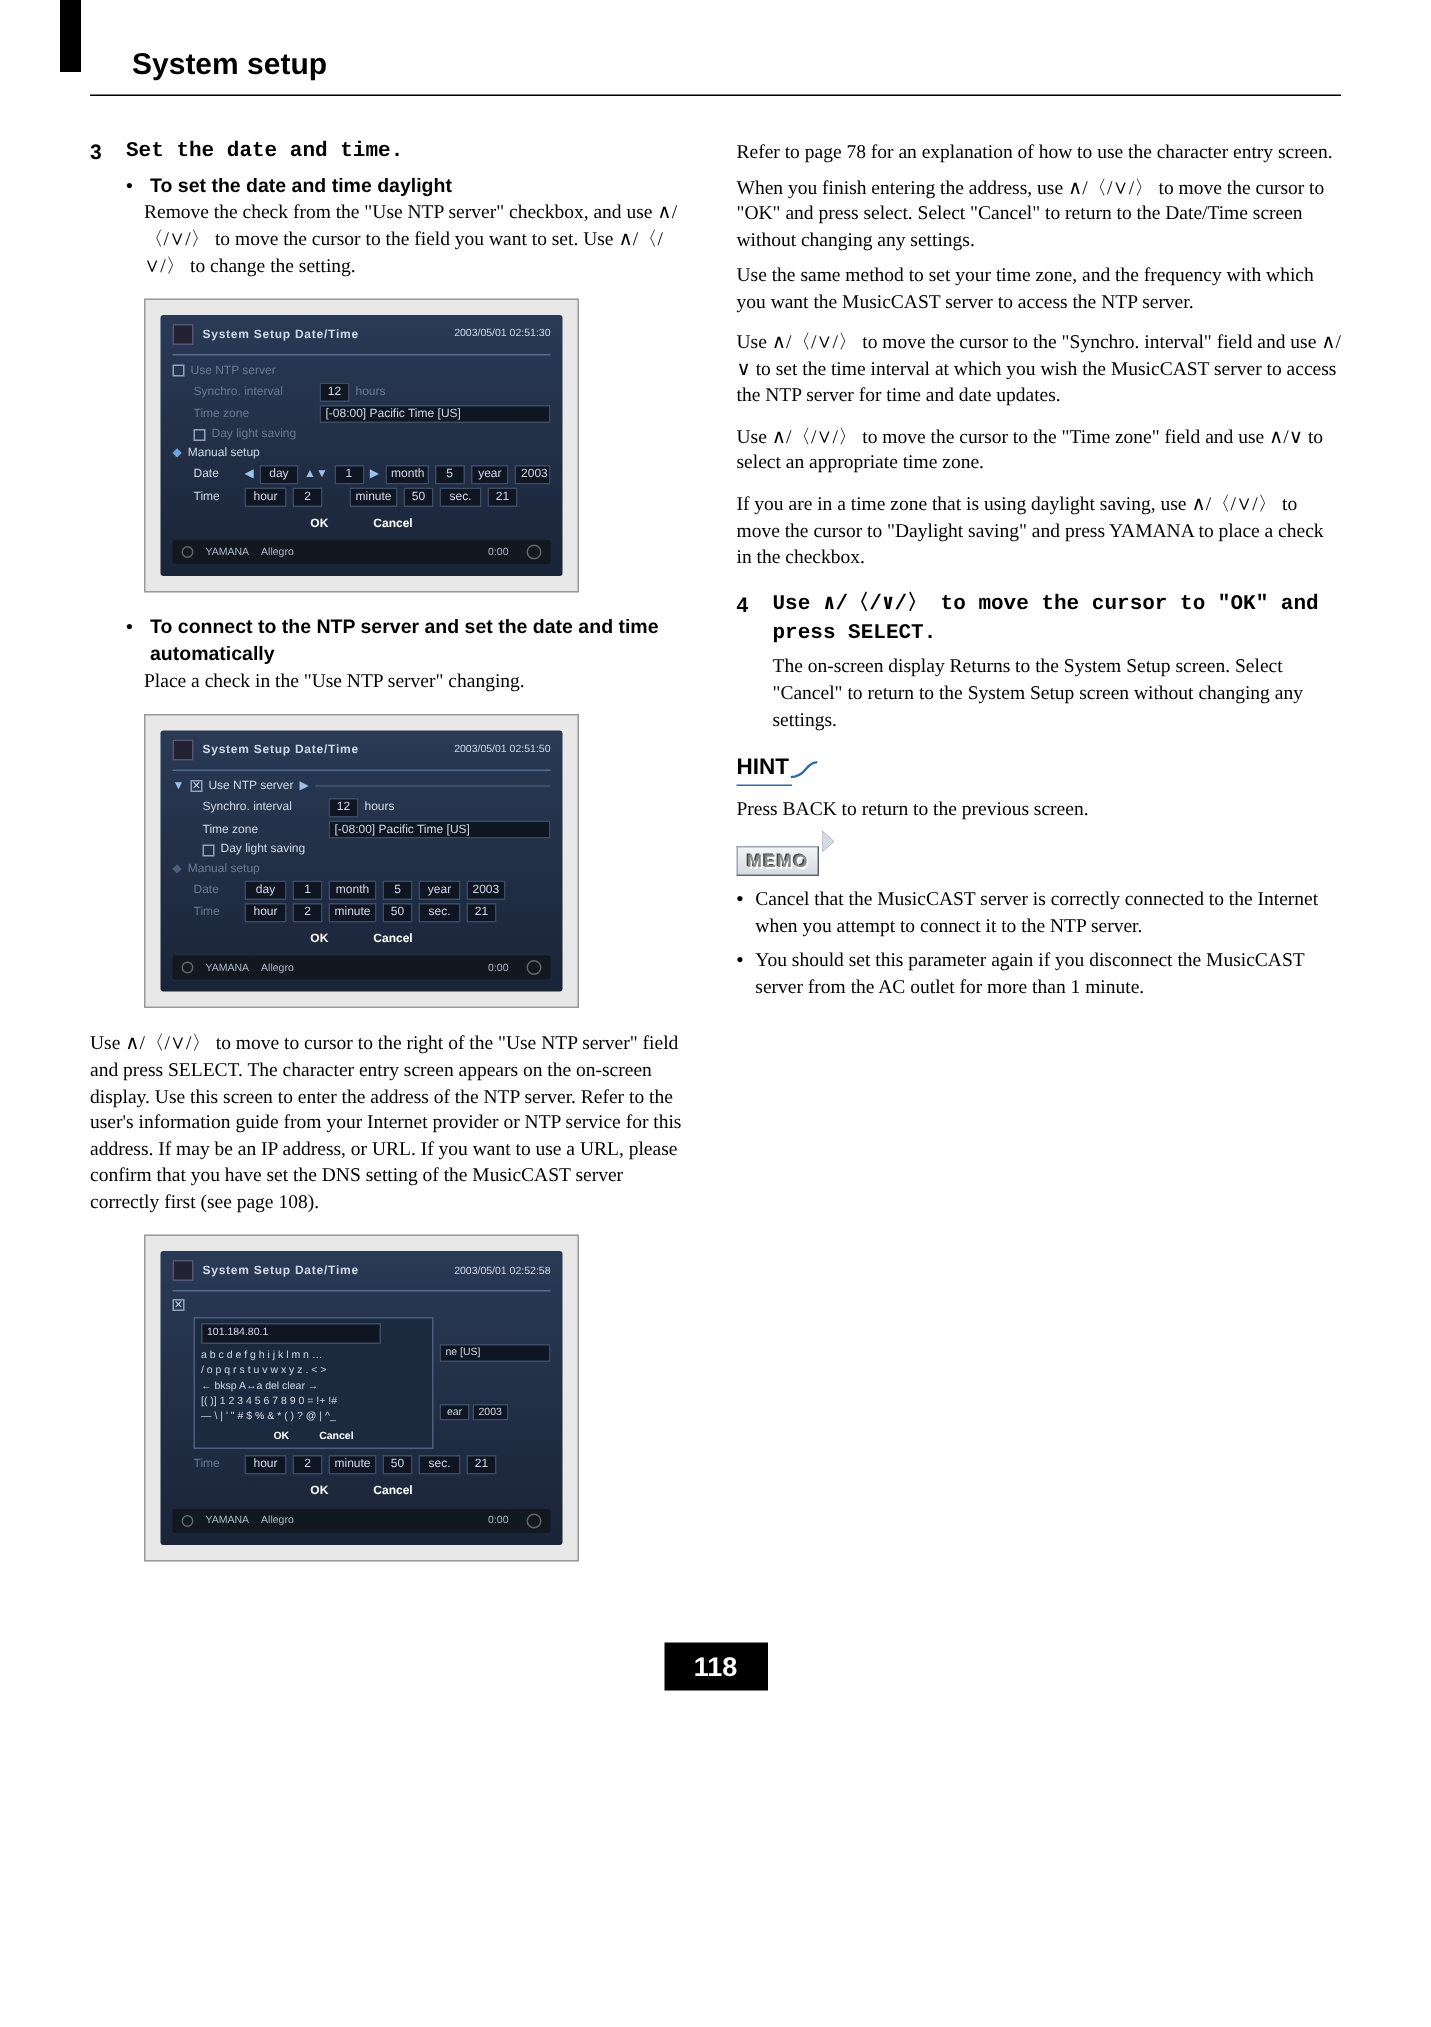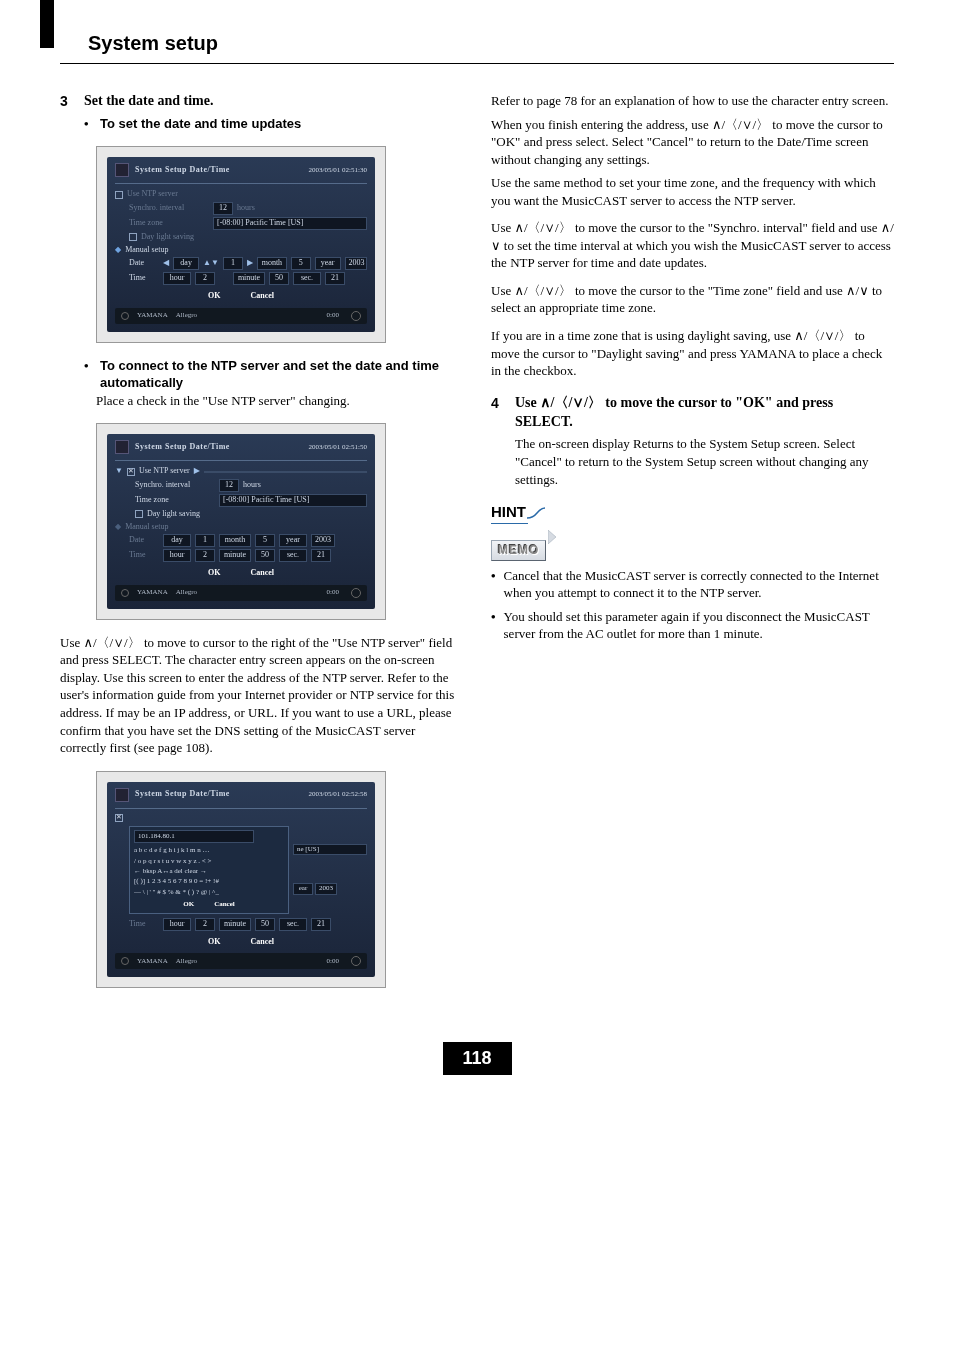--- a/index.html
+++ b/index.html
@@ -37,21 +37,21 @@
   }
   .col { flex: 1 1 0; min-width: 0; }
   .step-row { display: flex; gap: 10px; margin-bottom: 4px; }
   .step-num {
     font-family: Arial, Helvetica, sans-serif;
     font-weight: bold;
     font-size: 14px;
     min-width: 14px;
   }
   .step-title {
-    font-family: Liberation Serif, serif;
+    font-family: Liberation Mono, monospace;
     font-weight: bold;
     font-size: 14px;
   }
   .indent1 { margin-left: 24px; }
   .indent2 { margin-left: 36px; }
   .bullet-row { display: flex; gap: 8px; }
   .bullet-dot { font-weight: bold; min-width: 8px; }
   .sub-heading {
     font-family: Arial, Helvetica, sans-serif;
     font-weight: bold;
@@ -62,21 +62,21 @@
   .screenshot {
     width: 290px;
     margin: 14px 0 14px 36px;
     background: #e8e8e8;
     border: 1px solid #999;
     padding: 10px;
   }
   .screen-inner {
     background: linear-gradient(#2a3a55, #1a2438);
     color: #cfd8e6;
-    font-family: Liberation Serif, serif;
+    font-family: Liberation Sans, sans-serif;
     font-size: 8px;
     padding: 6px 8px 8px 8px;
     border-radius: 2px;
   }
   .scr-head { display: flex; align-items: center; gap: 6px; margin-bottom: 6px; }
   .scr-logo { width: 14px; height: 14px; background: #223; border: 1px solid #557; }
   .scr-title { font-weight: bold; letter-spacing: 0.5px; }
   .scr-ts { margin-left: auto; font-size: 7px; }
   .hr-scr { border: none; border-top: 1px solid #556b8a; margin: 3px 0 5px 0; }
   .scr-row { display: flex; align-items: center; gap: 4px; margin: 2px 0; }
@@ -187,22 +187,23 @@
 
   <div class="col">
 
     <div class="step-row">
       <div class="step-num">3</div>
       <div class="step-title">Set the date and time.</div>
     </div>
 
     <div class="indent1 bullet-row">
       <div class="bullet-dot">•</div>
-      <div class="sub-heading">To set the date and time updates</div>
-    </div>
+      <div class="sub-heading">To set the date and time daylight</div>
+    </div>
+    <p class="indent2 para">Remove the check from the "Use NTP server" checkbox, and use ∧/〈/∨/〉 to move the cursor to the field you want to set. Use ∧/〈/∨/〉 to change the setting.</p>
 
     <div class="screenshot">
       <div class="screen-inner">
         <div class="scr-head">
           <div class="scr-logo"></div>
           <span class="scr-title">System Setup   Date/Time</span>
           <span class="scr-ts">2003/05/01    02:51:30</span>
         </div>
         <hr class="hr-scr">
         <div class="scr-row dim">
@@ -408,20 +409,21 @@
     <p class="indent1 para">The on-screen display Returns to the System Setup screen. Select "Cancel" to return to the System Setup screen without changing any settings.</p>
 
     <div class="hint-badge">
       <span class="hint-label">HINT</span>
       <span class="hint-tail">
         <svg width="18" height="12" viewBox="0 0 18 12">
             <path d="M0 11 Q6 11 10 6 Q14 1 18 1" fill="none" stroke="#2a6aa8" stroke-width="1.5"></path>
           </svg>
       </span>
     </div>
+    <p class="para">Press BACK to return to the previous screen.</p>
 
     <div>
       <span class="memo-badge">MEMO</span>
       <span class="memo-tail">
         <svg width="10" height="14" viewBox="0 0 10 14">
             <path d="M0 0 L0 14 L8 7 Z" fill="#d6dbe2" stroke="#9aa6b3" stroke-width="0.5"></path>
           </svg>
       </span>
     </div>
     <ul class="memo-list">

